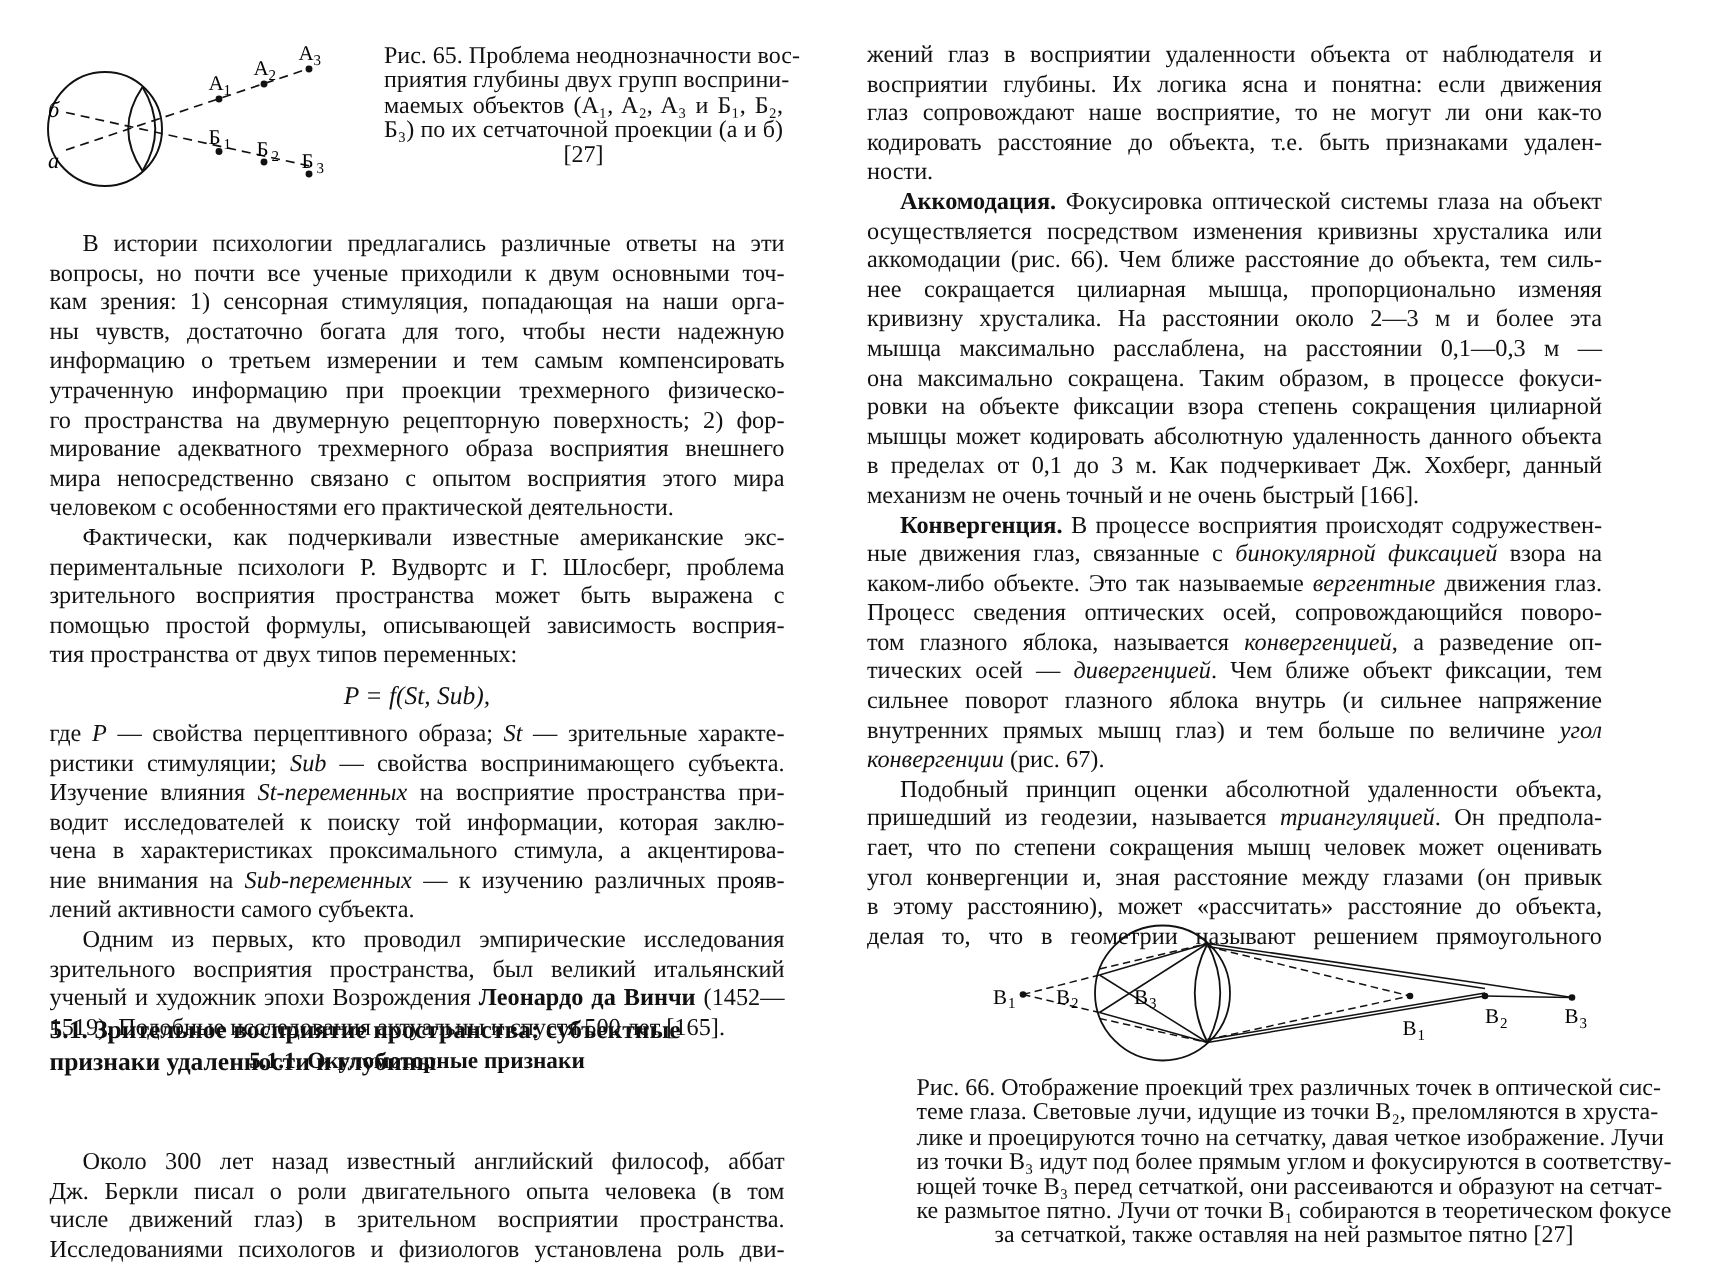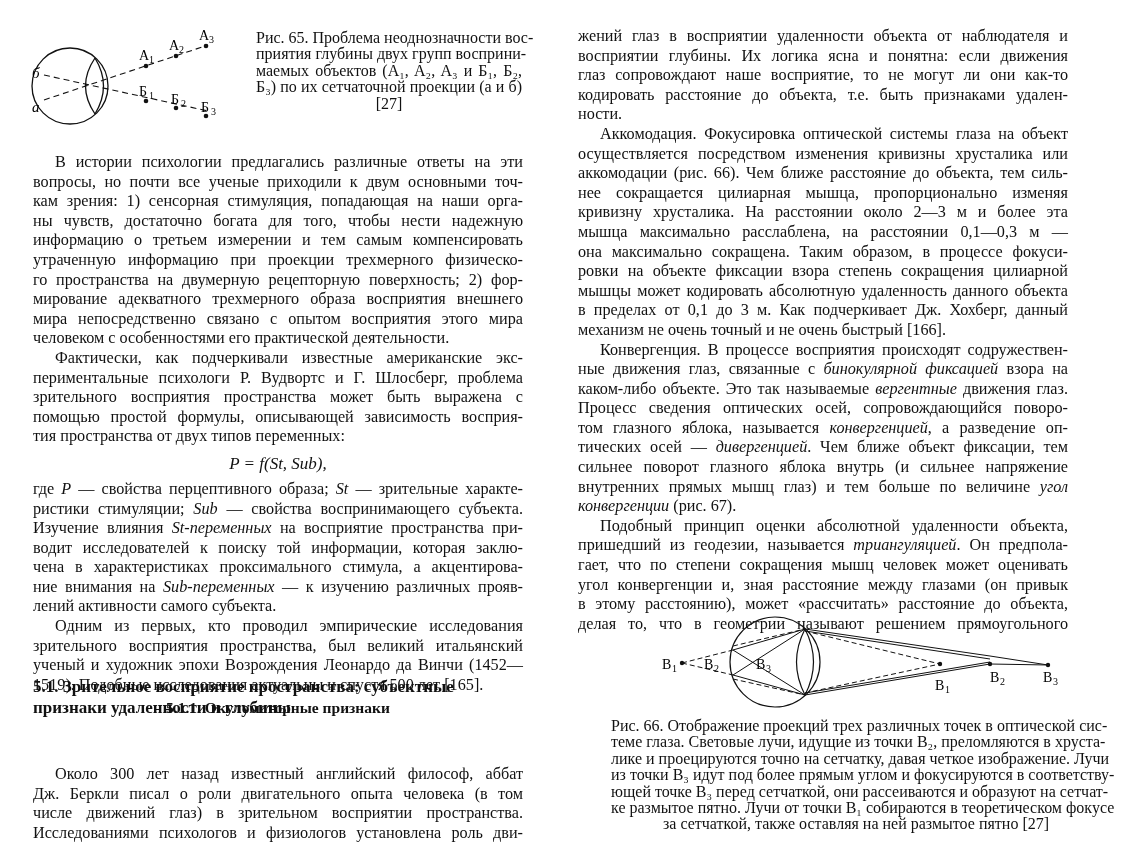--- a/index.html
+++ b/index.html
@@ -16,21 +16,21 @@
     white-space: nowrap; text-align: justify; text-align-last: justify;
     overflow: visible;
   }
   .line.last { text-align-last: left; }
   .line.ind { padding-left: 22px; }
   .cap {
     display: block; font-size: 16px; line-height: 16.4px; height: 16.4px;
     white-space: nowrap; text-align: justify; text-align-last: justify;
   }
   .cap.center { text-align: center; text-align-last: center; }
-  b { font-weight: normal; }
+  b { font-weight: bold; }
   i { font-style: italic; }
   .h1 {
     position: absolute; left: 33px; width: 490px; text-align: left;
     font-weight: bold; font-size: 17px; line-height: 21px;
   }
   .h2 {
     position: absolute; left: 33px; width: 490px; text-align: center;
     font-weight: bold; font-size: 15.5px; line-height: 20px;
   }
   svg text { font-family: "Liberation Serif", "DejaVu Serif", serif; }

